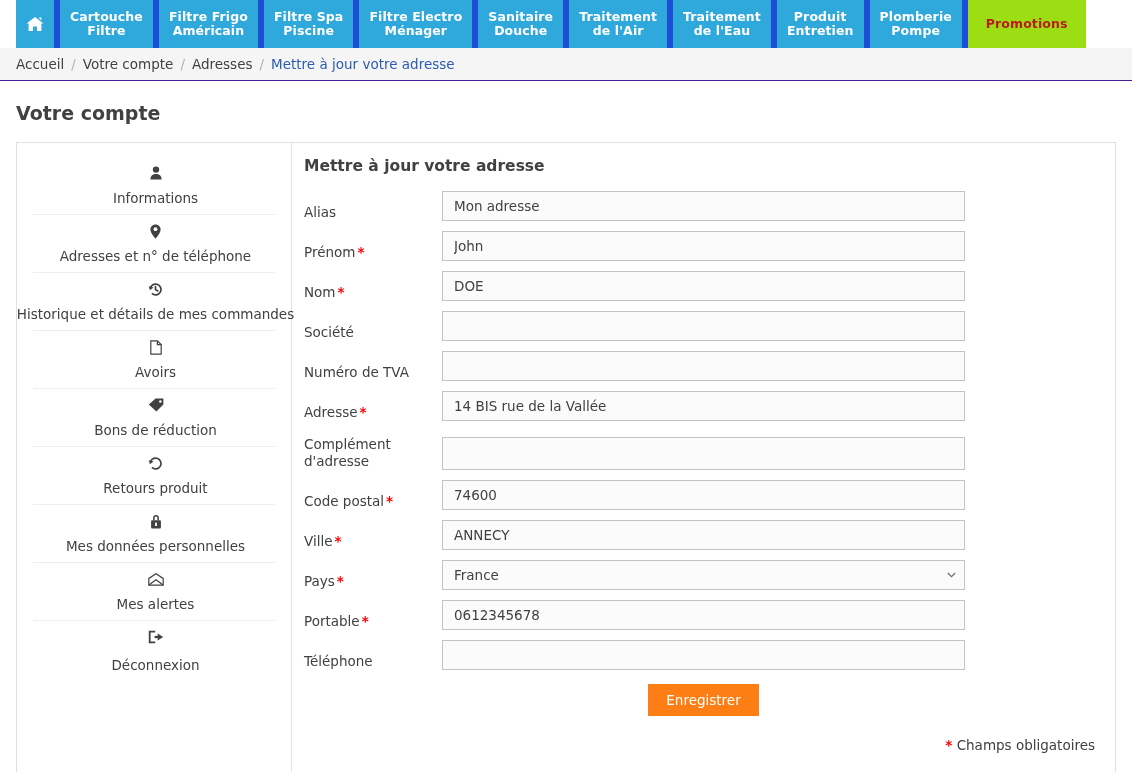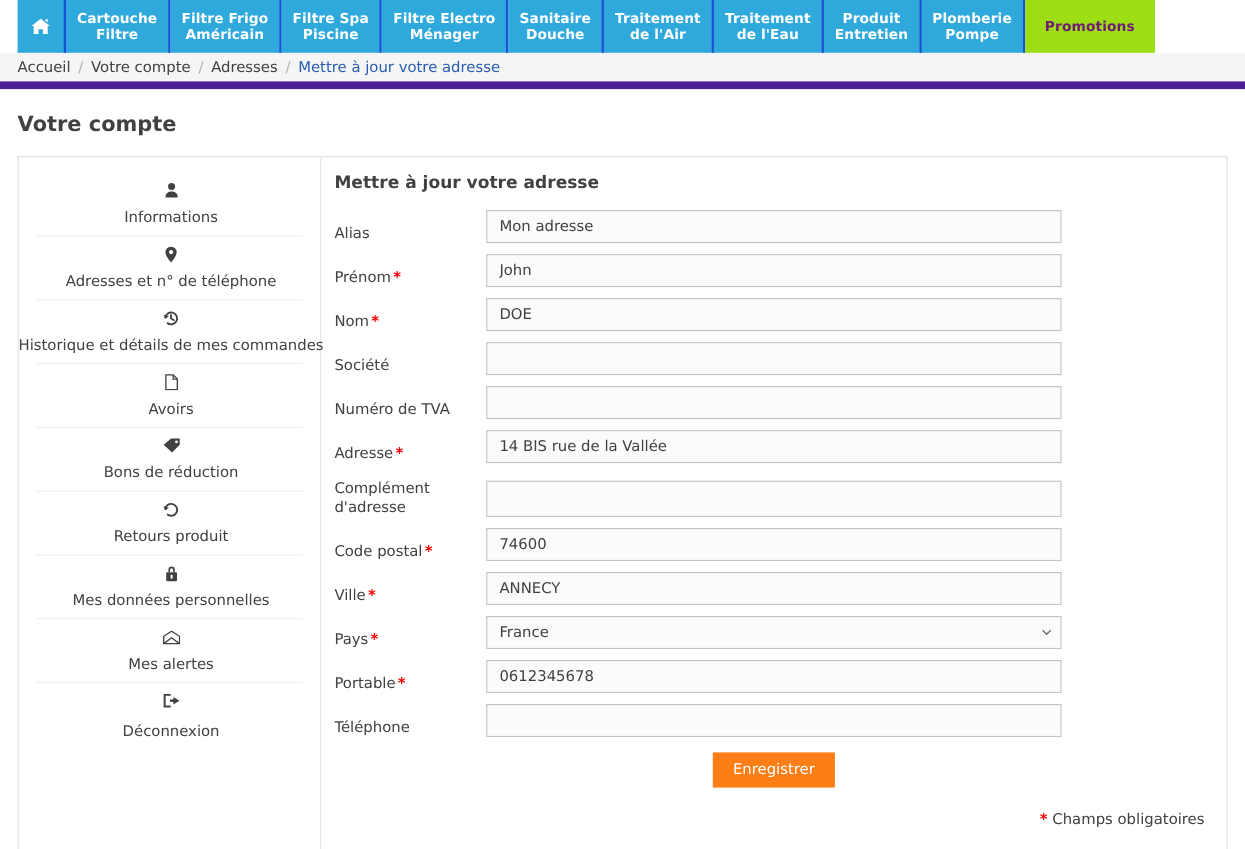--- a/index.html
+++ b/index.html
@@ -24,38 +24,38 @@
     background: #2fa8dc;
     color: #ffffff;
     font-size: 12.5px;
     font-weight: bold;
     line-height: 14px;
     text-align: center;
     display: flex;
     align-items: center;
     justify-content: center;
     padding: 0 10px;
-    border-right: 2px solid #1d4ed8;
+    border-right: 6px solid #1d4ed8;
     white-space: pre-line;
     letter-spacing: 0.1px;
   }
   .nav-item.home { width: 44px; padding: 0; }
   .nav-item.home svg { display: block; }
   .nav-item.promo {
     background: #9cdd14;
-    color: #701a75;
+    color: #b91c1c;
     border-right: none;
     padding: 4px 18px;
   }
 
   
   .breadcrumb {
     height: 33px;
     background: #f5f5f5;
-    border-bottom: 7px solid #4c1d95;
+    border-bottom: 1px solid #4c1d95;
     display: flex;
     align-items: center;
     padding-left: 16px;
     font-size: 13.5px;
     color: #414141;
   }
   .breadcrumb a { color: #414141; text-decoration: none; }
   .breadcrumb .sep { color: #b3b3b3; margin: 0 7px; }
   .breadcrumb .current { color: #2a5db0; }
 

